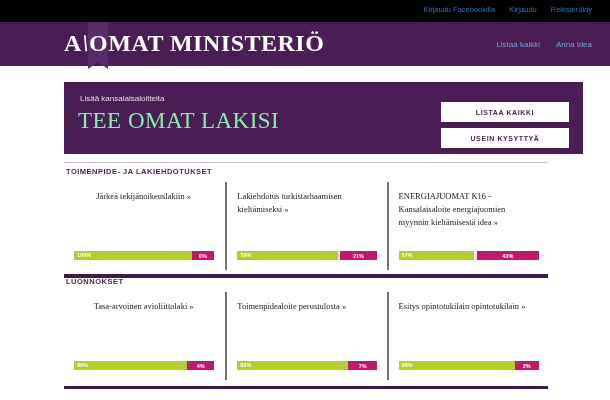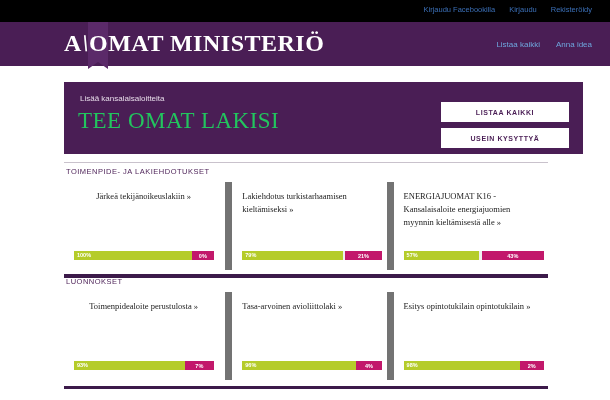--- a/index.html
+++ b/index.html
@@ -86,21 +86,21 @@
   }
   .hero-kicker {
     position: absolute;
     left: 16px; top: 12px;
     color: #e6dbe9;
     font-size: 8px;
   }
   .hero-title {
     position: absolute;
     left: 14px; top: 26px;
-    color: #22c55e;
+    color: #86efac;
     font-size: 23px;
     letter-spacing: 0.5px;
     font-family: "Liberation Serif", serif;
   }
   .hero-btn {
     position: absolute;
     right: 14px;
     width: 128px; height: 20px;
     background: #ffffff;
     color: #4a1e55;
@@ -124,35 +124,35 @@
   .section-rule {
     position: absolute;
     left: 0; top: 0;
     width: 484px; height: 1px;
     background: #c9c2cc;
   }
   .section-title {
     position: absolute;
     left: 2px; top: 5px;
     font-size: 7.5px;
-    font-weight: normal;
+    font-weight: bold;
     letter-spacing: 0.5px;
     color: #4a1e55;
   }
   .cards {
     position: absolute;
     left: 0; top: 20px;
     width: 484px;
     display: flex;
   }
   .card {
     position: relative;
     width: 161.3px;
     height: 88px;
-    border-left: 7px solid #737373;
+    border-left: 2px solid #737373;
     padding: 8px 12px 0 10px;
   }
   .card:first-child { border-left: none; text-align: center; }
   .card-title {
     font-size: 8.5px;
     line-height: 13px;
     color: #1b1b1b;
     font-family: "Liberation Serif", serif;
     cursor: pointer;
   }
@@ -254,64 +254,64 @@
           <div class="bar-fill" style="width:72%;">
             <span class="bar-left-label">79%</span>
           </div>
           <div class="bar-right" style="width:27%;">
             <span class="bar-right-label">21%</span>
           </div>
         </div>
       </div>
 
       <div class="card">
-        <div class="card-title">ENERGIAJUOMAT K16 - Kansalaisaloite energiajuomien myynnin kieltämisestä alle »</div>
+        <div class="card-title">ENERGIAJUOMAT K16 - Kansalaisaloite energiajuomien myynnin kieltämisestä idea »</div>
         <div class="bar">
           <div class="bar-fill" style="width:54%;">
             <span class="bar-left-label">57%</span>
           </div>
           <div class="bar-right" style="width:44%;">
             <span class="bar-right-label">43%</span>
           </div>
         </div>
       </div>
 
     </div>
     <div class="section-bottom-rule" style="top:112px;"></div>
   </div>
 
   <div class="section" style="top:272px;">
     <div class="section-title">LUONNOKSET</div>
     <div class="cards">
 
       <div class="card">
+        <div class="card-title">Tasa-arvoinen avioliittolaki »</div>
+        <div class="bar">
+          <div class="bar-fill" style="width:84%;">
+            <span class="bar-left-label">96%</span>
+          </div>
+          <div class="bar-right" style="width:19%;">
+            <span class="bar-right-label">4%</span>
+          </div>
+        </div>
+      </div>
+
+      <div class="card">
         <div class="card-title">Toimenpidealoite perustulosta »</div>
         <div class="bar">
           <div class="bar-fill" style="width:82%;">
             <span class="bar-left-label">93%</span>
           </div>
           <div class="bar-right" style="width:21%;">
             <span class="bar-right-label">7%</span>
           </div>
         </div>
       </div>
 
       <div class="card">
-        <div class="card-title">Tasa-arvoinen avioliittolaki »</div>
-        <div class="bar">
-          <div class="bar-fill" style="width:84%;">
-            <span class="bar-left-label">96%</span>
-          </div>
-          <div class="bar-right" style="width:19%;">
-            <span class="bar-right-label">4%</span>
-          </div>
-        </div>
-      </div>
-
-      <div class="card">
         <div class="card-title">Esitys opintotukilain opintotukilain »</div>
         <div class="bar">
           <div class="bar-fill" style="width:86%;">
             <span class="bar-left-label">98%</span>
           </div>
           <div class="bar-right" style="width:17%;">
             <span class="bar-right-label">2%</span>
           </div>
         </div>
       </div>

